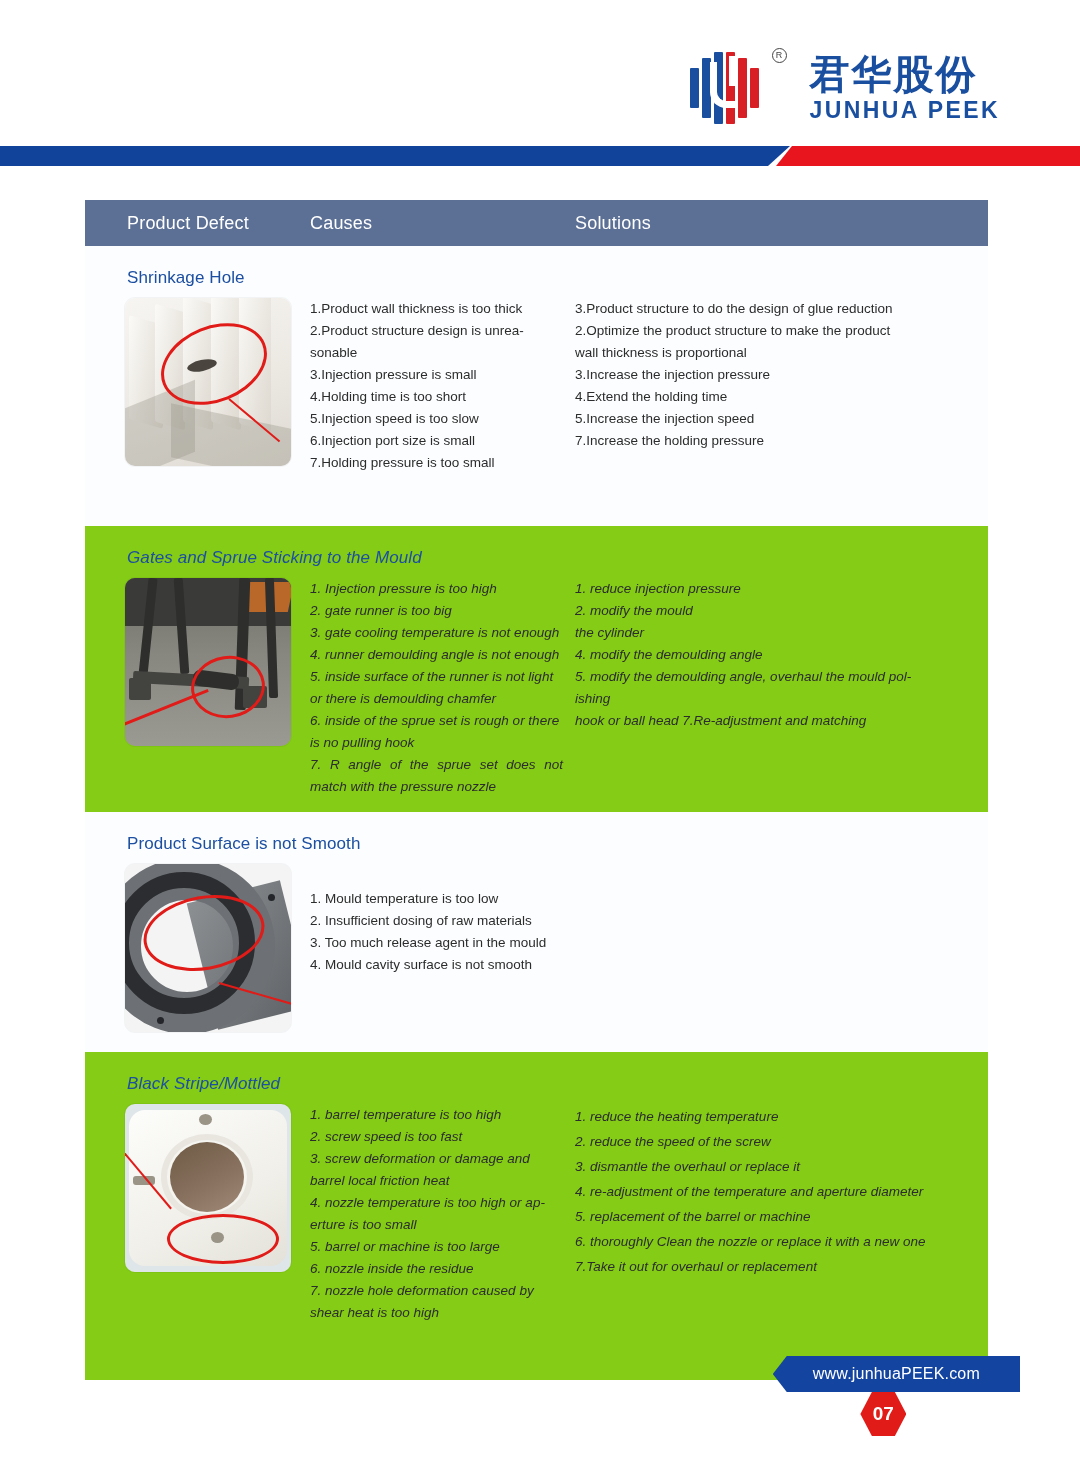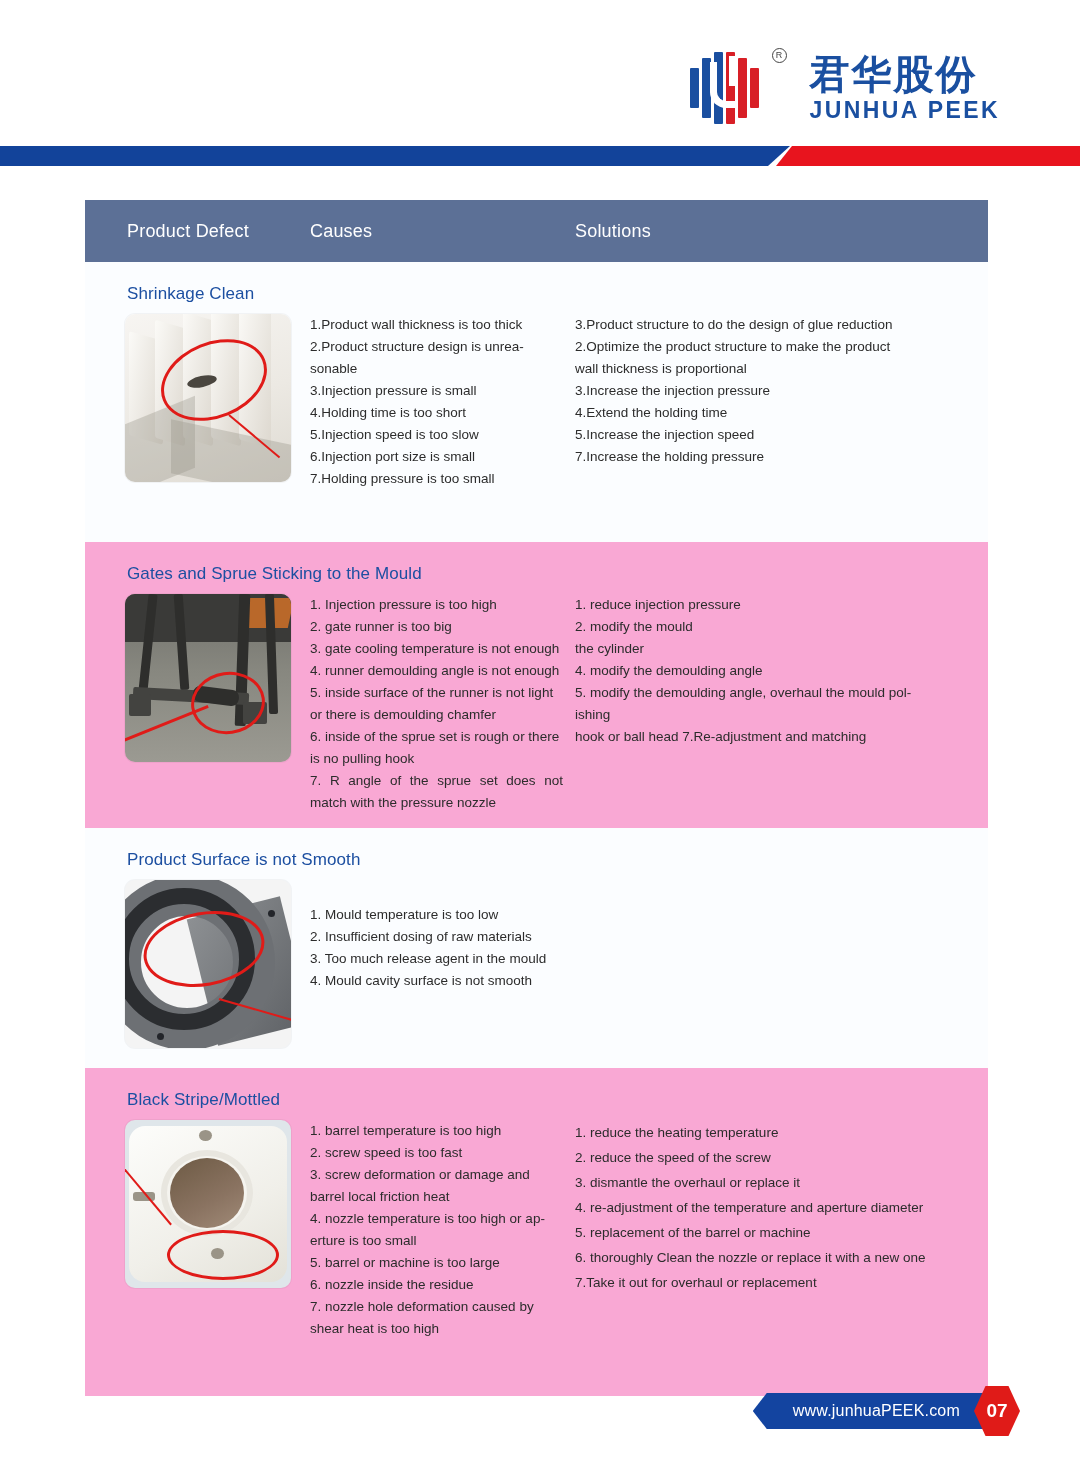--- a/index.html
+++ b/index.html
@@ -59,30 +59,30 @@
   .banner .red {
     position: absolute; left: 776px; top: 0; width: 304px; height: 20px;
     background: #e8141e;
     clip-path: polygon(16px 0, 304px 0, 304px 20px, 0 20px);
   }
 
   
   .table { position: absolute; left: 85px; top: 200px; width: 903px; }
   .thead {
     display: flex; align-items: center;
-    height: 62px; background: #5c7096; color: #ffffff;
+    height: 46px; background: #5c7096; color: #ffffff;
   }
   .th { font-size: 18px; font-weight: normal; letter-spacing: .2px; }
   .col-defect   { width: 225px; padding-left: 42px; }
   .col-causes   { width: 265px; }
   .col-solutions{ width: 373px; padding-left: 0; }
 
   .section { position: relative; padding: 0 0 10px 0; }
   .section.light { background: #fbfdff; }
-  .section.tint  { background: #f9a8d4; }
+  .section.tint  { background: #84cc16; font-style: italic; }
 
   .sec-title {
     font-size: 17px; color: #1c4fa1; font-weight: normal;
     padding: 22px 0 10px 42px; letter-spacing: .1px;
   }
   .sec-body { display: flex; align-items: flex-start; }
 
   .thumb-cell { width: 225px; padding-left: 40px; flex: none; }
   .thumb {
     width: 166px; height: 168px; border-radius: 10px;
@@ -147,29 +147,29 @@
   .t4 .screw-a { background:#9a9487; }
 
   
   .causes-cell { width: 265px; flex: none; padding-right: 12px; }
   .sol-cell    { width: 385px; flex: none; }
   .txt { font-size: 13.5px; line-height: 22px; color: #2c2c2c; }
   .txt p { margin: 0; }
   .txt p.justify { text-align: justify; text-align-last: left; }
 
   
-  .footer { position: absolute; right: 60px; bottom: 38px; display: flex; align-items: center; }
+  .footer { position: absolute; right: 60px; bottom: 38px; display: flex; align-items: center; flex-direction: column; }
   .foot-tag {
     position: relative; height: 36px; background: #1344a0; color: #fff;
     display: flex; align-items: center; padding: 0 40px 0 40px;
     font-size: 16px; letter-spacing: .2px;
     clip-path: polygon(14px 0, 100% 0, 100% 100%, 14px 100%, 0 50%);
   }
   .foot-num {
-    position: relative; margin-left: -26px; width: 46px; height: 50px;
+    position: relative; margin-left: -26px; width: 46px; height: 44px;
     background: #e01b18; color: #fff; display: flex; align-items: center; justify-content: center;
     font-size: 19px; font-weight: bold;
     clip-path: polygon(25% 0, 75% 0, 100% 50%, 75% 100%, 25% 100%, 0 50%);
   }
 </style>
 </head>
 <body>
 
 <div class="page">
 
@@ -200,21 +200,21 @@
 
   <div class="table">
 
     <div class="thead">
       <div class="th col-defect">Product Defect</div>
       <div class="th col-causes">Causes</div>
       <div class="th col-solutions">Solutions</div>
     </div>
 
     <div class="section light" style="padding-bottom:52px">
-      <div class="sec-title">Shrinkage Clean</div>
+      <div class="sec-title">Shrinkage Hole</div>
       <div class="sec-body">
         <div class="thumb-cell">
           <div class="thumb t1">
             <span class="tooth" style="left:4px;  top:22px; width:34px; height:104px; transform:skewY(16deg)"></span>
             <span class="tooth" style="left:30px; top:10px; width:30px; height:118px; transform:skewY(16deg)"></span>
             <span class="tooth" style="left:58px; top:2px;  width:30px; height:126px; transform:skewY(16deg)"></span>
             <span class="tooth" style="left:86px; top:-4px; width:30px; height:132px; transform:skewY(16deg)"></span>
             <span class="tooth" style="left:114px;top:-8px; width:32px; height:138px; transform:skewY(16deg)"></span>
             <span class="shade" style="left:0px;  top:96px; width:70px; height:72px; transform:skewY(-22deg)"></span>
             <span class="shade" style="left:46px; top:118px;width:120px;height:54px; transform:skewY(12deg)"></span>

